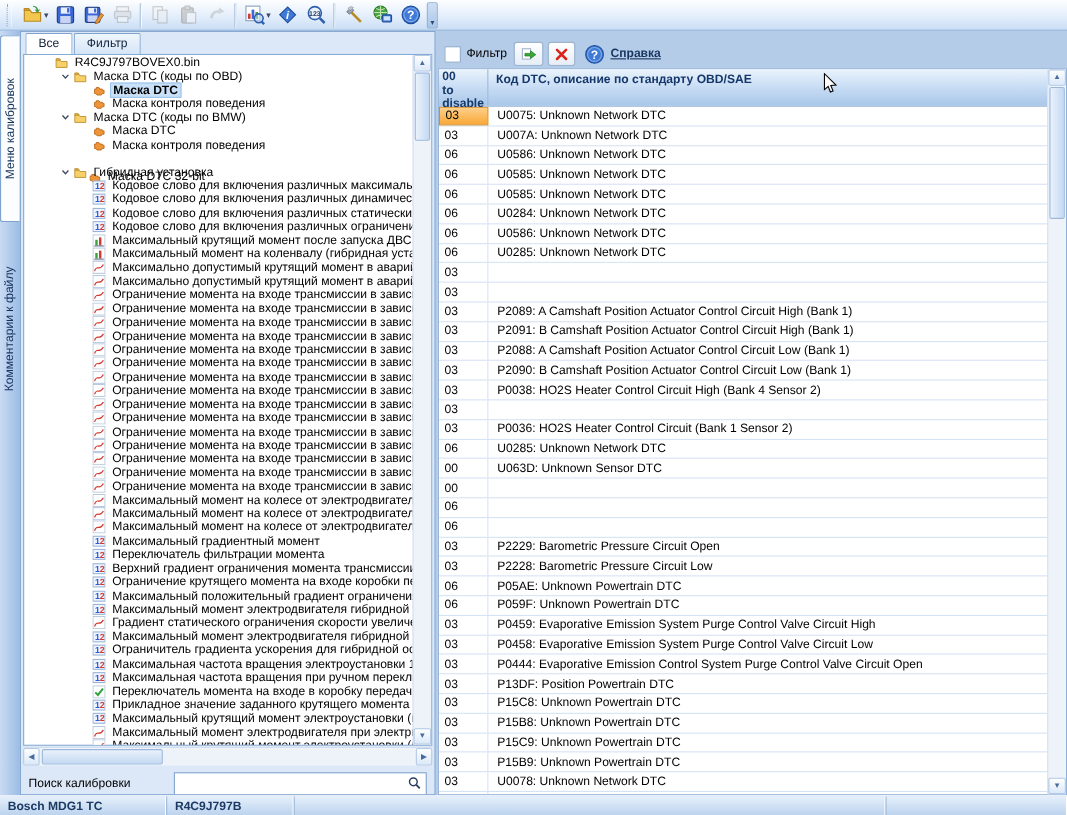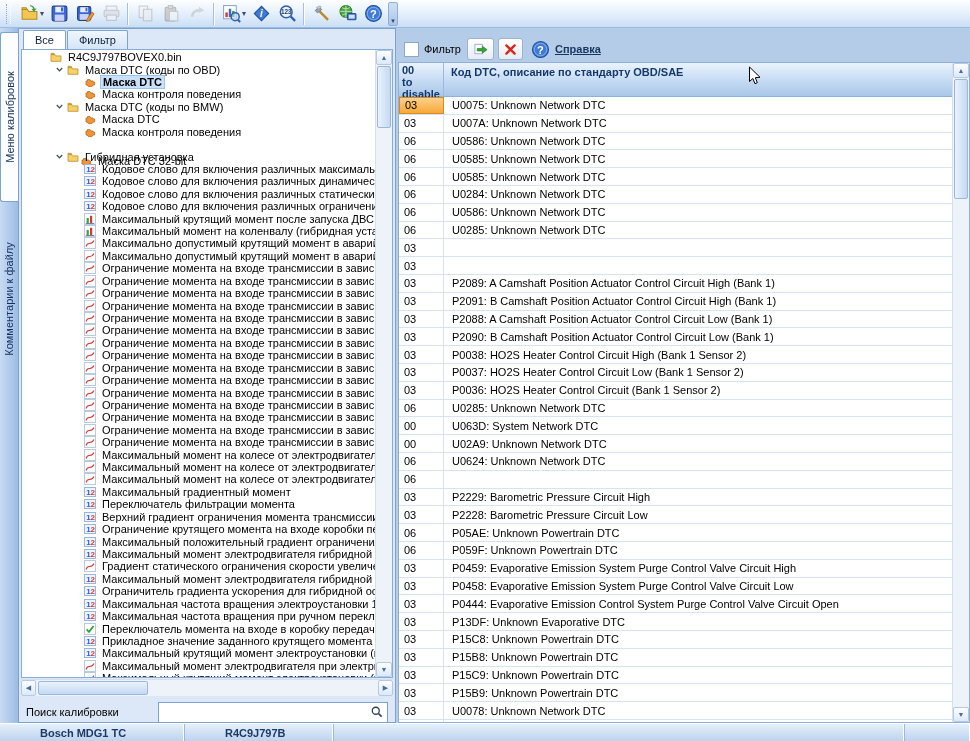--- a/index.html
+++ b/index.html
@@ -83,21 +83,21 @@
   .rrow{position:absolute;left:0;right:0;height:17.8px;border-bottom:1px solid #d6e3f4;display:flex;box-sizing:border-box;}
   .rc1{width:45px;flex:none;border-right:1px solid #d6e3f4;display:flex;align-items:center;padding-left:5px;box-sizing:border-box;}
   .rc1.sel{background:linear-gradient(#fdd08a,#f9a838);border:1px solid #d78a1f;}
   .rc2{flex:1;display:flex;align-items:center;padding-left:8px;white-space:nowrap;overflow:hidden;}
   .vsbR{right:0;top:0;bottom:0;width:16px;border-left:1px solid #d4e0ef;}
 
   
   .status{position:absolute;left:0;bottom:0;width:970px;height:18px;box-sizing:border-box;
     background:linear-gradient(#e6f0fb,#bcd3ee);border-top:1px solid #ffffff;display:flex;align-items:stretch;
     color:#1c3a63;font-weight:bold;}
-  .scell{display:flex;align-items:center;padding-left:7px;border-right:1px solid #9db9d9;box-shadow:inset -1px 0 0 #fff;box-sizing:border-box;margin-left:33px;}
+  .scell{display:flex;align-items:center;padding-left:7px;border-right:1px solid #9db9d9;box-shadow:inset -1px 0 0 #fff;box-sizing:border-box;}
 
   .cursor{position:absolute;left:748px;top:66px;width:13px;height:20px;z-index:9;}
 </style>
 </head>
 <body>
 
 <div id="app">
 
   <div class="toolbar">
     <div class="grip"></div>
@@ -846,52 +846,49 @@
           <div class="rrow" style="top: 213.6px;">
             <div class="rc1">03</div>
             <div class="rc2">P2088: A Camshaft Position Actuator Control Circuit Low (Bank 1)</div>
           </div>
           <div class="rrow" style="top: 231.4px;">
             <div class="rc1">03</div>
             <div class="rc2">P2090: B Camshaft Position Actuator Control Circuit Low (Bank 1)</div>
           </div>
           <div class="rrow" style="top: 249.2px;">
             <div class="rc1">03</div>
-            <div class="rc2">P0038: HO2S Heater Control Circuit High (Bank 1 Sensor 2)</div>
+            <div class="rc2">P0038: HO2S Heater Control Circuit High (Bank 4 Sensor 2)</div>
           </div>
           <div class="rrow" style="top: 267px;">
             <div class="rc1">03</div>
-            <div class="rc2">P0037: HO2S Heater Control Circuit Low (Bank 1 Sensor 2)</div>
           </div>
           <div class="rrow" style="top: 284.8px;">
             <div class="rc1">03</div>
             <div class="rc2">P0036: HO2S Heater Control Circuit (Bank 1 Sensor 2)</div>
           </div>
           <div class="rrow" style="top: 302.6px;">
             <div class="rc1">06</div>
             <div class="rc2">U0285: Unknown Network DTC</div>
           </div>
           <div class="rrow" style="top: 320.4px;">
             <div class="rc1">00</div>
-            <div class="rc2">U063D: System Network DTC</div>
+            <div class="rc2">U063D: Unknown Sensor DTC</div>
           </div>
           <div class="rrow" style="top: 338.2px;">
             <div class="rc1">00</div>
-            <div class="rc2">U02A9: Unknown Network DTC</div>
           </div>
           <div class="rrow" style="top: 356px;">
             <div class="rc1">06</div>
-            <div class="rc2">U0624: Unknown Network DTC</div>
           </div>
           <div class="rrow" style="top: 373.8px;">
             <div class="rc1">06</div>
           </div>
           <div class="rrow" style="top: 391.6px;">
             <div class="rc1">03</div>
-            <div class="rc2">P2229: Barometric Pressure Circuit High</div>
+            <div class="rc2">P2229: Barometric Pressure Circuit Open</div>
           </div>
           <div class="rrow" style="top: 409.4px;">
             <div class="rc1">03</div>
             <div class="rc2">P2228: Barometric Pressure Circuit Low</div>
           </div>
           <div class="rrow" style="top: 427.2px;">
             <div class="rc1">06</div>
             <div class="rc2">P05AE: Unknown Powertrain DTC</div>
           </div>
           <div class="rrow" style="top: 445px;">
@@ -905,21 +902,21 @@
           <div class="rrow" style="top: 480.6px;">
             <div class="rc1">03</div>
             <div class="rc2">P0458: Evaporative Emission System Purge Control Valve Circuit Low</div>
           </div>
           <div class="rrow" style="top: 498.4px;">
             <div class="rc1">03</div>
             <div class="rc2">P0444: Evaporative Emission Control System Purge Control Valve Circuit Open</div>
           </div>
           <div class="rrow" style="top: 516.2px;">
             <div class="rc1">03</div>
-            <div class="rc2">P13DF: Unknown Evaporative DTC</div>
+            <div class="rc2">P13DF: Position Powertrain DTC</div>
           </div>
           <div class="rrow" style="top: 534px;">
             <div class="rc1">03</div>
             <div class="rc2">P15C8: Unknown Powertrain DTC</div>
           </div>
           <div class="rrow" style="top: 551.8px;">
             <div class="rc1">03</div>
             <div class="rc2">P15B8: Unknown Powertrain DTC</div>
           </div>
           <div class="rrow" style="top: 569.6px;">

